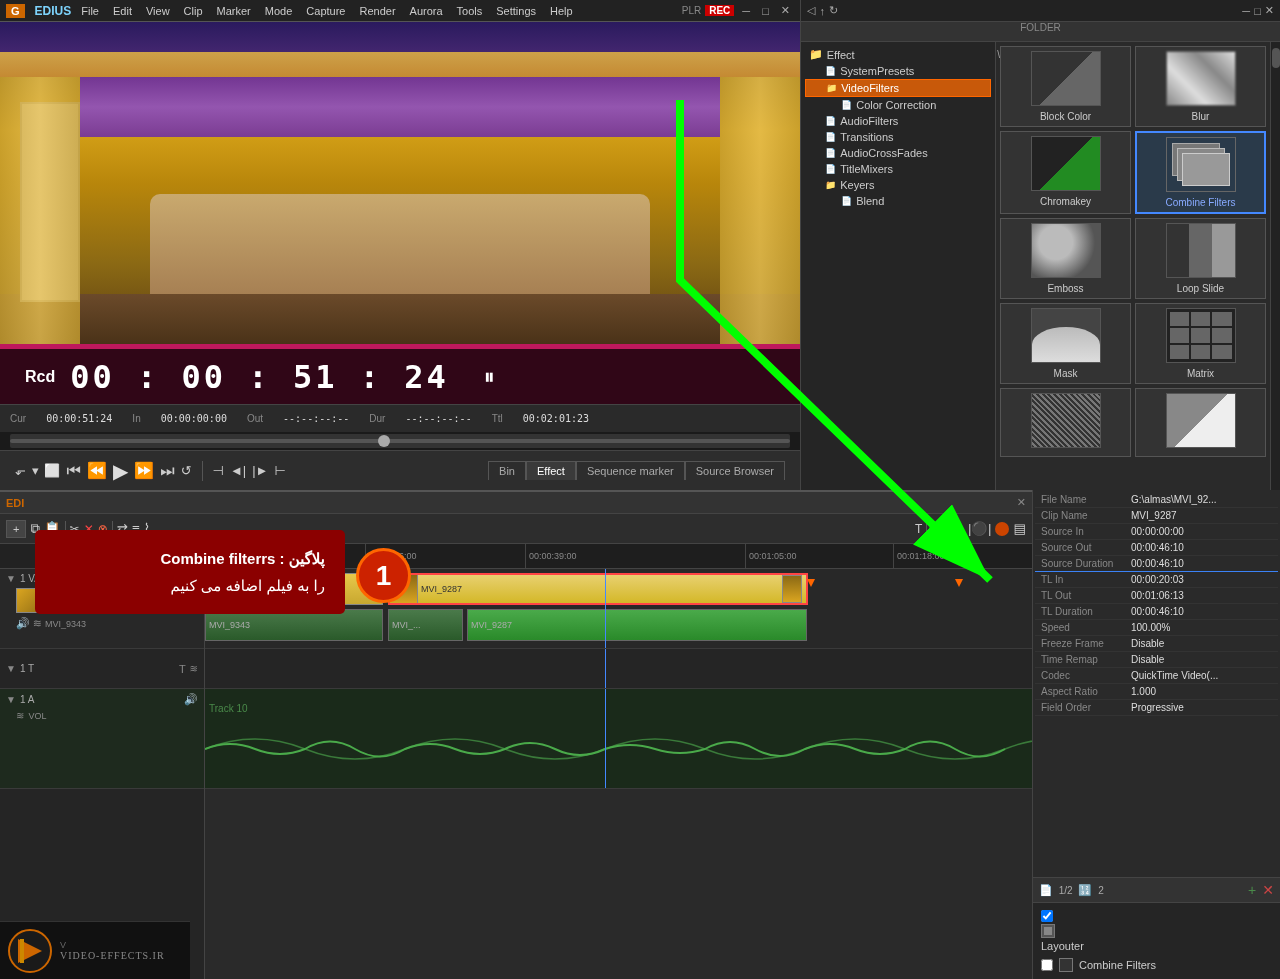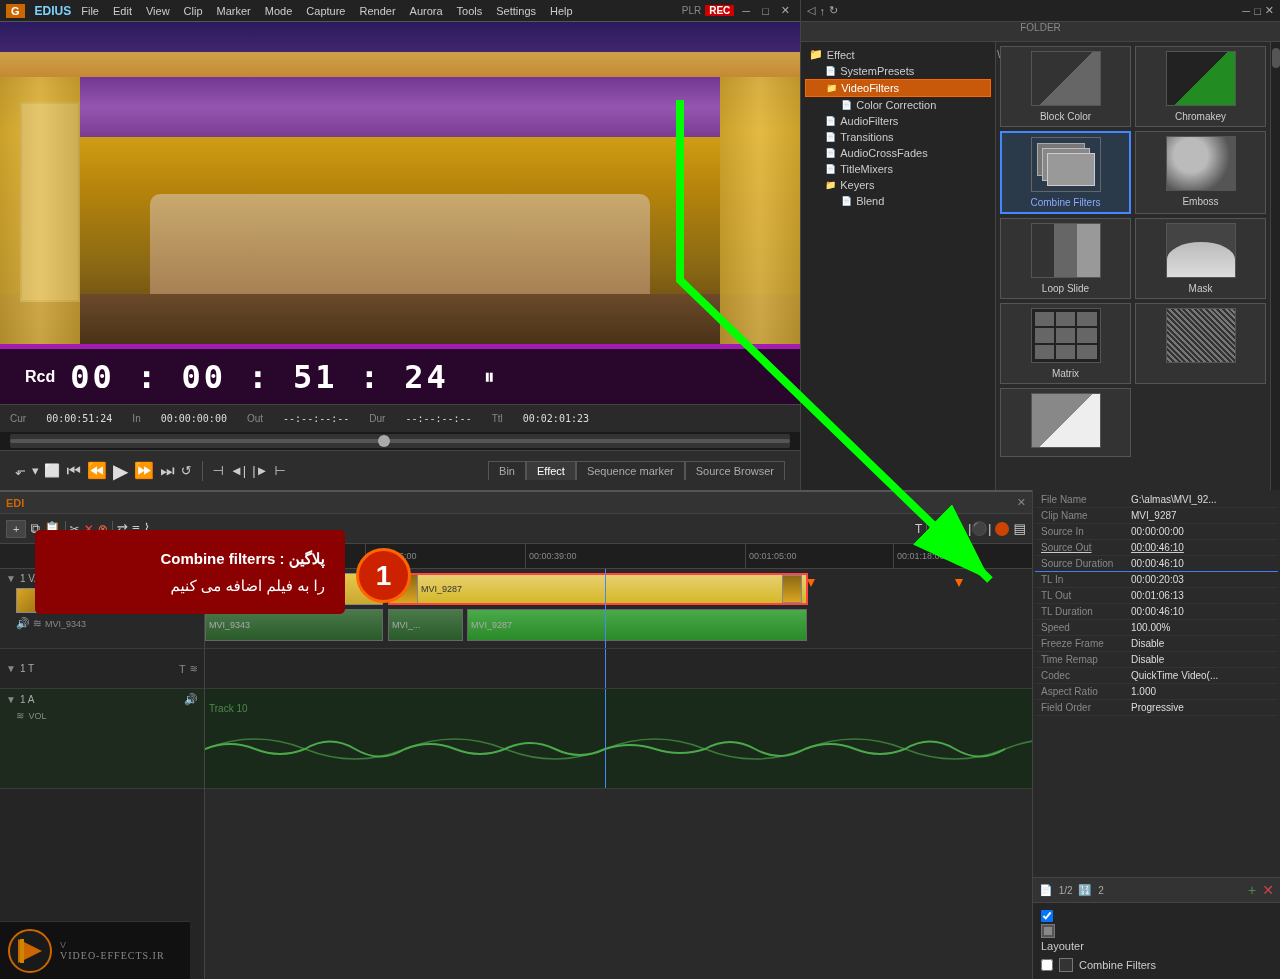--- a/index.html
+++ b/index.html
@@ -37,21 +37,21 @@
         <span class="menu-item">Help</span>
         <div style="margin-left:auto; display:flex; align-items:center; gap:4px;">
           <span style="color:#888; font-size:10px;">PLR</span>
           <span style="background:#cc0000; color:white; padding:0 4px; font-size:10px; font-weight:bold;">REC</span>
           <span style="color:#aaa; cursor:pointer; padding:0 4px;">─</span>
           <span style="color:#aaa; cursor:pointer; padding:0 4px;">□</span>
           <span style="color:#aaa; cursor:pointer; padding:0 4px;">✕</span>
         </div>
       </div>
 
-      <div style="flex:1; background:#a21caf; position:relative; overflow:hidden;">
+      <div style="flex:1; background:#be185d; position:relative; overflow:hidden;">
 
         <div style="width:100%; height:100%; position:relative;">
 
           <div style="position:absolute; top:0; left:0; right:0; height:80px; background:linear-gradient(180deg, #2a1a5e, #6b3a8a);"></div>
 
           <div style="position:absolute; top:30px; left:0; right:0; height:25px; background:linear-gradient(180deg, #f0c040, #e0a020); opacity:0.8;"></div>
 
           <div style="position:absolute; top:55px; left:0; right:0; bottom:60px; background:linear-gradient(180deg, #8B6914 0%, #d4a017 20%, #b8860b 40%, #8B6914 70%, #5a3e12 100%);"></div>
 
           <div style="position:absolute; bottom:90px; left:150px; right:150px; height:120px; background:linear-gradient(180deg, #c9a96e, #a0784e); border-radius:10px 10px 0 0;"></div>
@@ -180,20 +180,24 @@
           </div>
         </div>
 
         <div style="flex:1; padding:4px; overflow-y:auto; display:grid; grid-template-columns:repeat(2,1fr); gap:4px; align-content:start;">
 
           <div style="background:#333; border:1px solid #555; text-align:center; padding:4px; cursor:pointer;">
             <div style="width:70px; height:55px; background:linear-gradient(135deg,#333 50%,#666 50%); margin:0 auto 4px; border:1px solid #555;"></div>
             <span style="font-size:10px; color:#ccc;">Block Color</span>
           </div>
 
+          <div style="background:#333; border:1px solid #555; text-align:center; padding:4px; cursor:pointer;">
+            <div style="width:70px; height:55px; background:linear-gradient(45deg,#888,#ddd,#888,#ddd); margin:0 auto 4px; border:1px solid #555; filter:blur(1px);"></div>
+            <span style="font-size:10px; color:#ccc;">Blur</span>
+          </div>
 
           <div style="background:#333; border:1px solid #555; text-align:center; padding:4px; cursor:pointer;">
             <div style="width:70px; height:55px; background:linear-gradient(135deg,#222 50%,#228B22 50%); margin:0 auto 4px; border:1px solid #555;"></div>
             <span style="font-size:10px; color:#ccc;">Chromakey</span>
           </div>
 
           <div style="background:#2a3a4a; border:2px solid #4488ff; text-align:center; padding:4px; cursor:pointer;">
             <div style="width:70px; height:55px; margin:0 auto 4px; position:relative; overflow:hidden; border:1px solid #666;">
               <div style="position:absolute; top:5px; left:5px; right:15px; bottom:15px; background:#777; border:1px solid #aaa;"></div>
               <div style="position:absolute; top:10px; left:10px; right:10px; bottom:10px; background:#888; border:1px solid #bbb;"></div>
@@ -403,21 +407,21 @@
           <span style="color:#ddd;overflow:hidden;text-overflow:ellipsis;white-space:nowrap;">G:\almas\MVI_92...</span>
         </div>
         <div style="display:flex;padding:2px 6px;border-bottom:1px solid #333;font-size:10px;">
           <span style="width:90px;color:#888;flex-shrink:0;">Clip Name</span>
           <span style="color:#ddd;">MVI_9287</span>
         </div>
         <div style="display:flex;padding:2px 6px;border-bottom:1px solid #333;font-size:10px;">
           <span style="width:90px;color:#888;flex-shrink:0;">Source In</span>
           <span style="color:#ddd;">00:00:00:00</span>
         </div>
-        <div style="display:flex;padding:2px 6px;border-bottom:1px solid #333;font-size:10px;text-decoration:underline;">
+        <div style="display:flex;padding:2px 6px;border-bottom:1px solid #333;font-size:10px;">
           <span style="width:90px;color:#888;flex-shrink:0;">Source Out</span>
           <span style="color:#ddd;">00:00:46:10</span>
         </div>
         <div style="display:flex;padding:2px 6px;border-bottom:1px solid #3b82f6;font-size:10px;">
           <span style="width:90px;color:#888;flex-shrink:0;">Source Duration</span>
           <span style="color:#ddd;">00:00:46:10</span>
         </div>
         <div style="display:flex;padding:2px 6px;border-bottom:1px solid #333;font-size:10px;">
           <span style="width:90px;color:#888;flex-shrink:0;">TL In</span>
           <span style="color:#ddd;">00:00:20:03</span>

